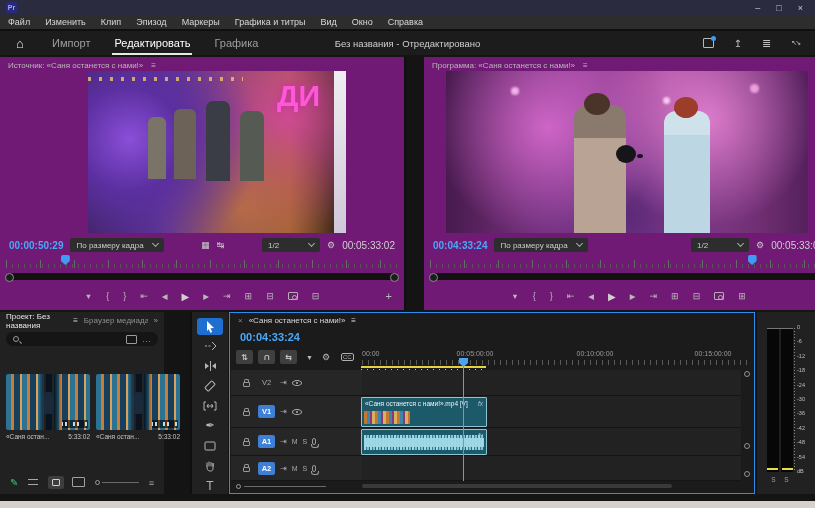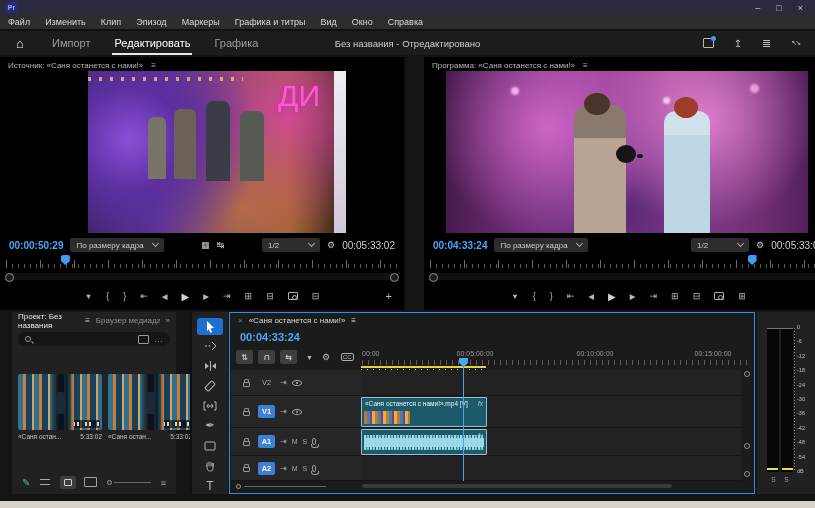--- a/index.html
+++ b/index.html
@@ -16,21 +16,21 @@
   .home{width:40px;text-align:center;font-size:13px;color:#e8e8e8}
   .htab{padding:4px 12px;font-size:11px;color:#9f9f9f;position:relative}
   .htab.active{color:#fff}
   .htab.active::after{content:"";position:absolute;left:10px;right:10px;bottom:-2px;height:2px;background:#e8e8e8}
   .doc-status{position:absolute;left:50%;transform:translateX(-50%);color:#cfcfcf;font-size:9.5px}
   .hicons{margin-left:auto;display:flex;gap:20px;padding-right:16px;color:#c0c0c0;font-size:11px;align-items:center}
   .qexp{width:11px;height:10px;border:1px solid #b8b8b8;border-radius:1px;position:relative}
   .qexp::after{content:"";position:absolute;top:-3px;right:-3px;width:5px;height:5px;border-radius:50%;background:#3f9bf4}
   .fullscr{font-size:7px;letter-spacing:-2px}
   
-  .mon{position:absolute;top:57px;height:253px;background:#000000}
+  .mon{position:absolute;top:57px;height:253px;background:#701a75}
   .phead{height:16px;display:flex;align-items:center;gap:8px;padding:0 8px;font-size:8px;color:#b8b8b8}
   .video{position:absolute;top:14px;background:#000;overflow:hidden}
   .mon-row{position:absolute;left:0;right:0;display:flex;align-items:center;padding:0 9px;gap:7px}
   .tc-blue{color:#49a8f8;font-weight:bold;font-size:10px}
   .tc-gray{color:#cfcfcf;font-size:10px}
   .dd{background:#2d2d2d;border-radius:2px;height:14px;display:flex;align-items:center;padding:0 6px;font-size:8px;color:#ccc;gap:9px}
   .chev{width:5px;height:5px;border-right:1px solid #aaa;border-bottom:1px solid #aaa;transform:rotate(45deg);margin-top:-3px}
   .mruler{position:absolute;left:6px;right:6px;height:12px;
     background:
       repeating-linear-gradient(90deg,#6a6a6a 0 1px,transparent 1px 34px) left bottom/100% 8px no-repeat,
@@ -175,21 +175,21 @@
       background:
         radial-gradient(circle at 16% 42%, #8a4fd8 0%, #5b2fa0 22%, rgba(60,30,110,0) 55%),
         radial-gradient(circle at 60% 85%, rgba(200,120,60,.7) 0%, rgba(120,60,30,0) 45%),
         radial-gradient(circle at 78% 28%, rgba(220,70,170,.8) 0%, rgba(150,40,120,0) 50%),
         linear-gradient(90deg,#36204f 0%,#5e3593 30%,#7c4668 55%,#9a5c36 78%,#2a1e14 100%)">
     <div style="position:absolute;left:0;top:6px;width:60%;height:4px;background:repeating-linear-gradient(90deg,#f2c468 0 3px,transparent 3px 11px);opacity:.8"></div>
     <div style="position:absolute;left:86px;top:38px;width:22px;height:70px;background:#6d6257;border-radius:6px 6px 0 0"></div>
     <div style="position:absolute;left:118px;top:30px;width:24px;height:80px;background:#3a3d46;border-radius:7px 7px 0 0"></div>
     <div style="position:absolute;left:152px;top:40px;width:24px;height:70px;background:#555b52;border-radius:7px 7px 0 0"></div>
     <div style="position:absolute;left:60px;top:46px;width:18px;height:62px;background:#7a7468;border-radius:6px 6px 0 0"></div>
-    <span style="position:absolute;right:26px;top:8px;font-size:30px;font-weight:normal;color:#ff57d8;text-shadow:0 0 6px #c02fa0">ДИ</span>
+    <span style="position:absolute;right:26px;top:8px;font-size:30px;font-weight:bold;color:#ff57d8;text-shadow:0 0 6px #c02fa0">ДИ</span>
     <div style="position:absolute;right:0;top:0;width:12px;height:100%;background:linear-gradient(#efeef2,#cfc8d8)"></div>
   </div>
   <div class="mon-row" style="top:180px;height:16px">
     <span class="tc-blue">00:00:50:29</span>
     <div class="dd">
       <span>По размеру кадра</span>
         <span class="chev"></span>
     </div>
     <span style="margin-left:auto">▦</span>
     <span style="margin-right:auto">↹</span>
@@ -269,21 +269,21 @@
     <span class="t-sm">▶</span>
     <span>⇥</span>
     <span>⊞</span>
     <span>⊟</span>
     <span class="cam"></span>
     <span>⊞</span>
     <span class="t-plus">+</span>
   </div>
 </div>
 
-<div class="bpanel" style="left:12px;width:164px">
+<div class="bpanel" style="left:0;width:164px">
   <div class="ptabs">
     <span class="ptab-active">Проект: Без названия</span>
     <span>≡</span>
     <span class="ptab-in">Браузер медиаданных</span>
     <span style="margin-left:auto;color:#9a9a9a">»</span>
   </div>
   <div class="search">
     <span class="mag"></span>
     <span style="flex:1"></span>
     <span class="bcicon" style="width:11px;height:9px"></span>

